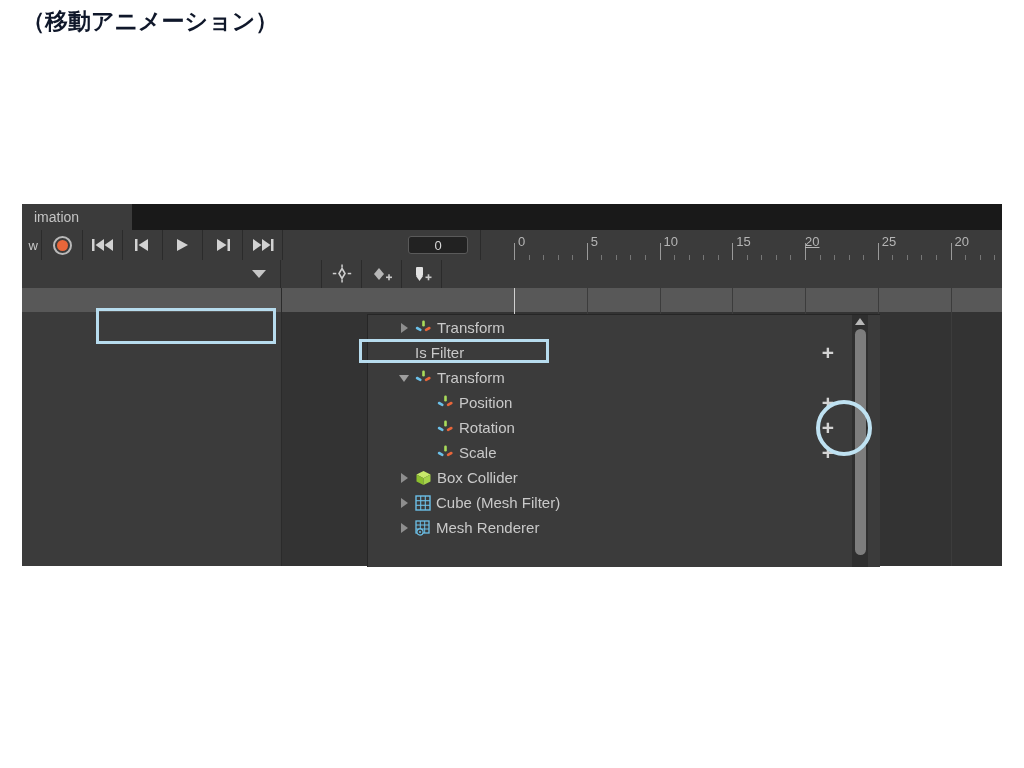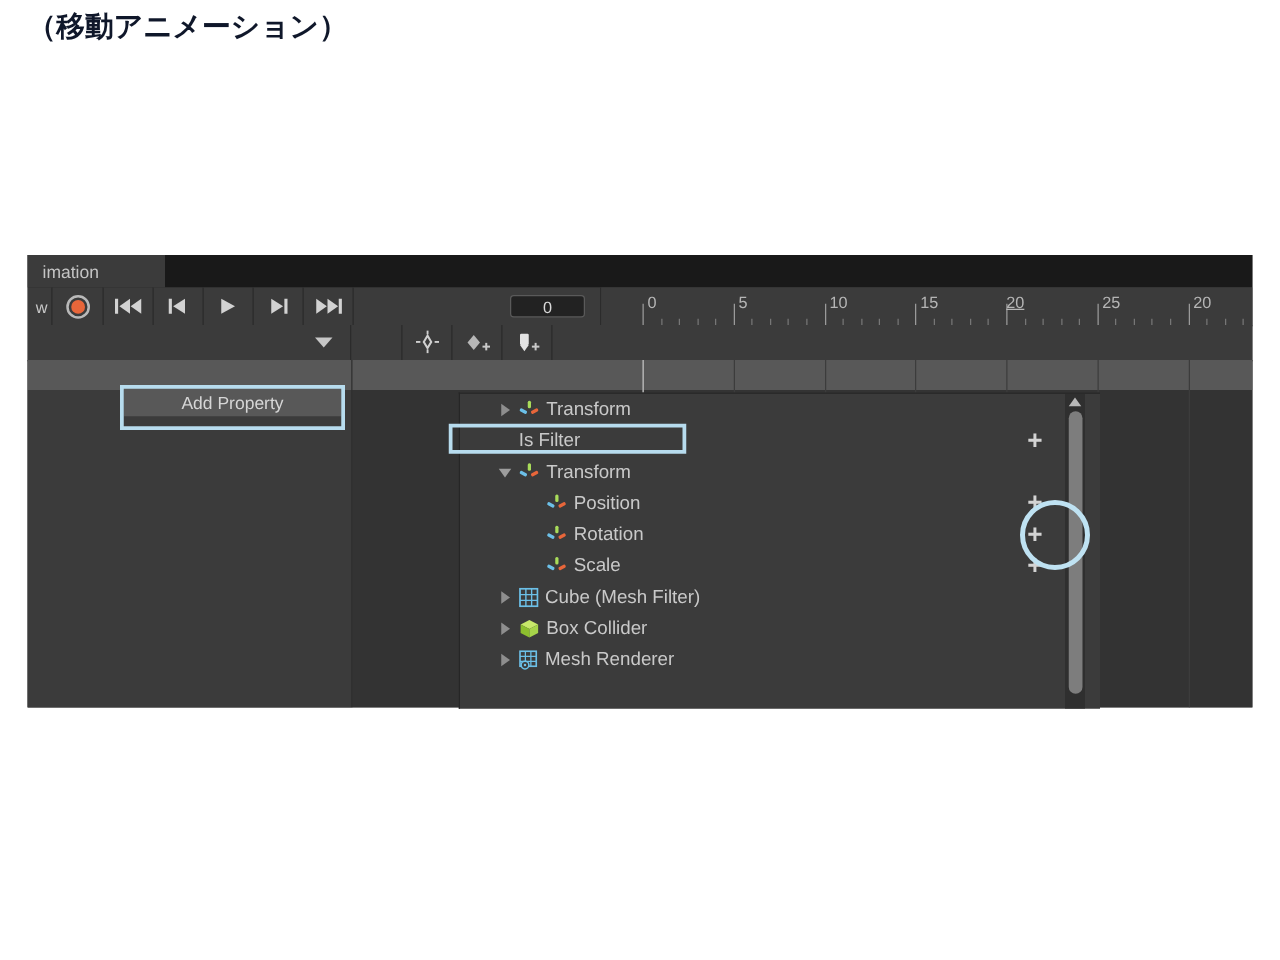--- a/index.html
+++ b/index.html
@@ -273,21 +273,20 @@
         <div class="gridline" style="left: 377.5px;"></div>
         <div class="gridline" style="left: 450.25px;"></div>
         <div class="gridline" style="left: 523px;"></div>
         <div class="gridline" style="left: 595.75px;"></div>
         <div class="gridline" style="left: 668.5px;"></div>
         <div class="playhead" style="left: 232px;"></div>
       </div>
 
   </div>
 
-  <div class="addprop-inner">Add Property</div>
   <div class="addprop"></div>
 
   <div class="popup">
     <div class="sbar">
       <div class="sbar-up"></div>
       <div class="sthumb"></div>
     </div>
     <div id="prop-rows">
         <div class="prow" style="padding-left: 30px;">
           <span class="tri tri-r"></span>
@@ -349,40 +348,40 @@
               <rect x="0.6" y="7.6" width="6.2" height="2.6" rx="1.2" fill="#6cc0e8" transform="rotate(28 3.7 8.9)"></rect>
               <rect x="9.6" y="7.6" width="6.2" height="2.6" rx="1.2" fill="#e8663a" transform="rotate(-28 12.7 8.9)"></rect>
             </svg>
           </span>
           <span>Scale</span>
           <span class="plus">+</span>
         </div>
         <div class="prow" style="padding-left: 30px;">
           <span class="tri tri-r"></span>
           <span style="display: inline-flex; align-items: center; margin: 0px 5px 0px 2px;">
+            <svg width="17" height="16" viewBox="0 0 17 16">
+              <polygon points="8.5,1 15.5,4.6 8.5,8.2 1.5,4.6" fill="#c7e86a"></polygon>
+              <polygon points="1.5,4.6 8.5,8.2 8.5,15 1.5,11.4" fill="#8cbf2e"></polygon>
+              <polygon points="15.5,4.6 8.5,8.2 8.5,15 15.5,11.4" fill="#a6d44a"></polygon>
+            </svg>
+          </span>
+          <span>Box Collider</span>
+        </div>
+        <div class="prow" style="padding-left: 30px;">
+          <span class="tri tri-r"></span>
+          <span style="display: inline-flex; align-items: center; margin: 0px 5px 0px 2px;">
             <svg width="16" height="16" viewBox="0 0 16 16">
               <rect x="1" y="1" width="14" height="14" fill="none" stroke="#6cc0e8" stroke-width="1.4"></rect>
               <line x1="5.7" y1="1" x2="5.7" y2="15" stroke="#6cc0e8" stroke-width="1.1"></line>
               <line x1="10.3" y1="1" x2="10.3" y2="15" stroke="#6cc0e8" stroke-width="1.1"></line>
               <line x1="1" y1="5.7" x2="15" y2="5.7" stroke="#6cc0e8" stroke-width="1.1"></line>
               <line x1="1" y1="10.3" x2="15" y2="10.3" stroke="#6cc0e8" stroke-width="1.1"></line>
             </svg>
           </span>
           <span>Cube (Mesh Filter)</span>
-        </div>
-        <div class="prow" style="padding-left: 30px;">
-          <span class="tri tri-r"></span>
-          <span style="display: inline-flex; align-items: center; margin: 0px 5px 0px 2px;">
-            <svg width="17" height="16" viewBox="0 0 17 16">
-              <polygon points="8.5,1 15.5,4.6 8.5,8.2 1.5,4.6" fill="#c7e86a"></polygon>
-              <polygon points="1.5,4.6 8.5,8.2 8.5,15 1.5,11.4" fill="#8cbf2e"></polygon>
-              <polygon points="15.5,4.6 8.5,8.2 8.5,15 15.5,11.4" fill="#a6d44a"></polygon>
-            </svg>
-          </span>
-          <span>Box Collider</span>
         </div>
         <div class="prow" style="padding-left: 30px;">
           <span class="tri tri-r"></span>
           <span style="display: inline-flex; align-items: center; margin: 0px 5px 0px 2px;">
             <svg width="16" height="16" viewBox="0 0 16 16">
               <rect x="1" y="1" width="13" height="12" fill="none" stroke="#6cc0e8" stroke-width="1.3"></rect>
               <line x1="5.3" y1="1" x2="5.3" y2="13" stroke="#6cc0e8" stroke-width="1"></line>
               <line x1="9.7" y1="1" x2="9.7" y2="13" stroke="#6cc0e8" stroke-width="1"></line>
               <line x1="1" y1="5" x2="14" y2="5" stroke="#6cc0e8" stroke-width="1"></line>
               <line x1="1" y1="9" x2="14" y2="9" stroke="#6cc0e8" stroke-width="1"></line>

